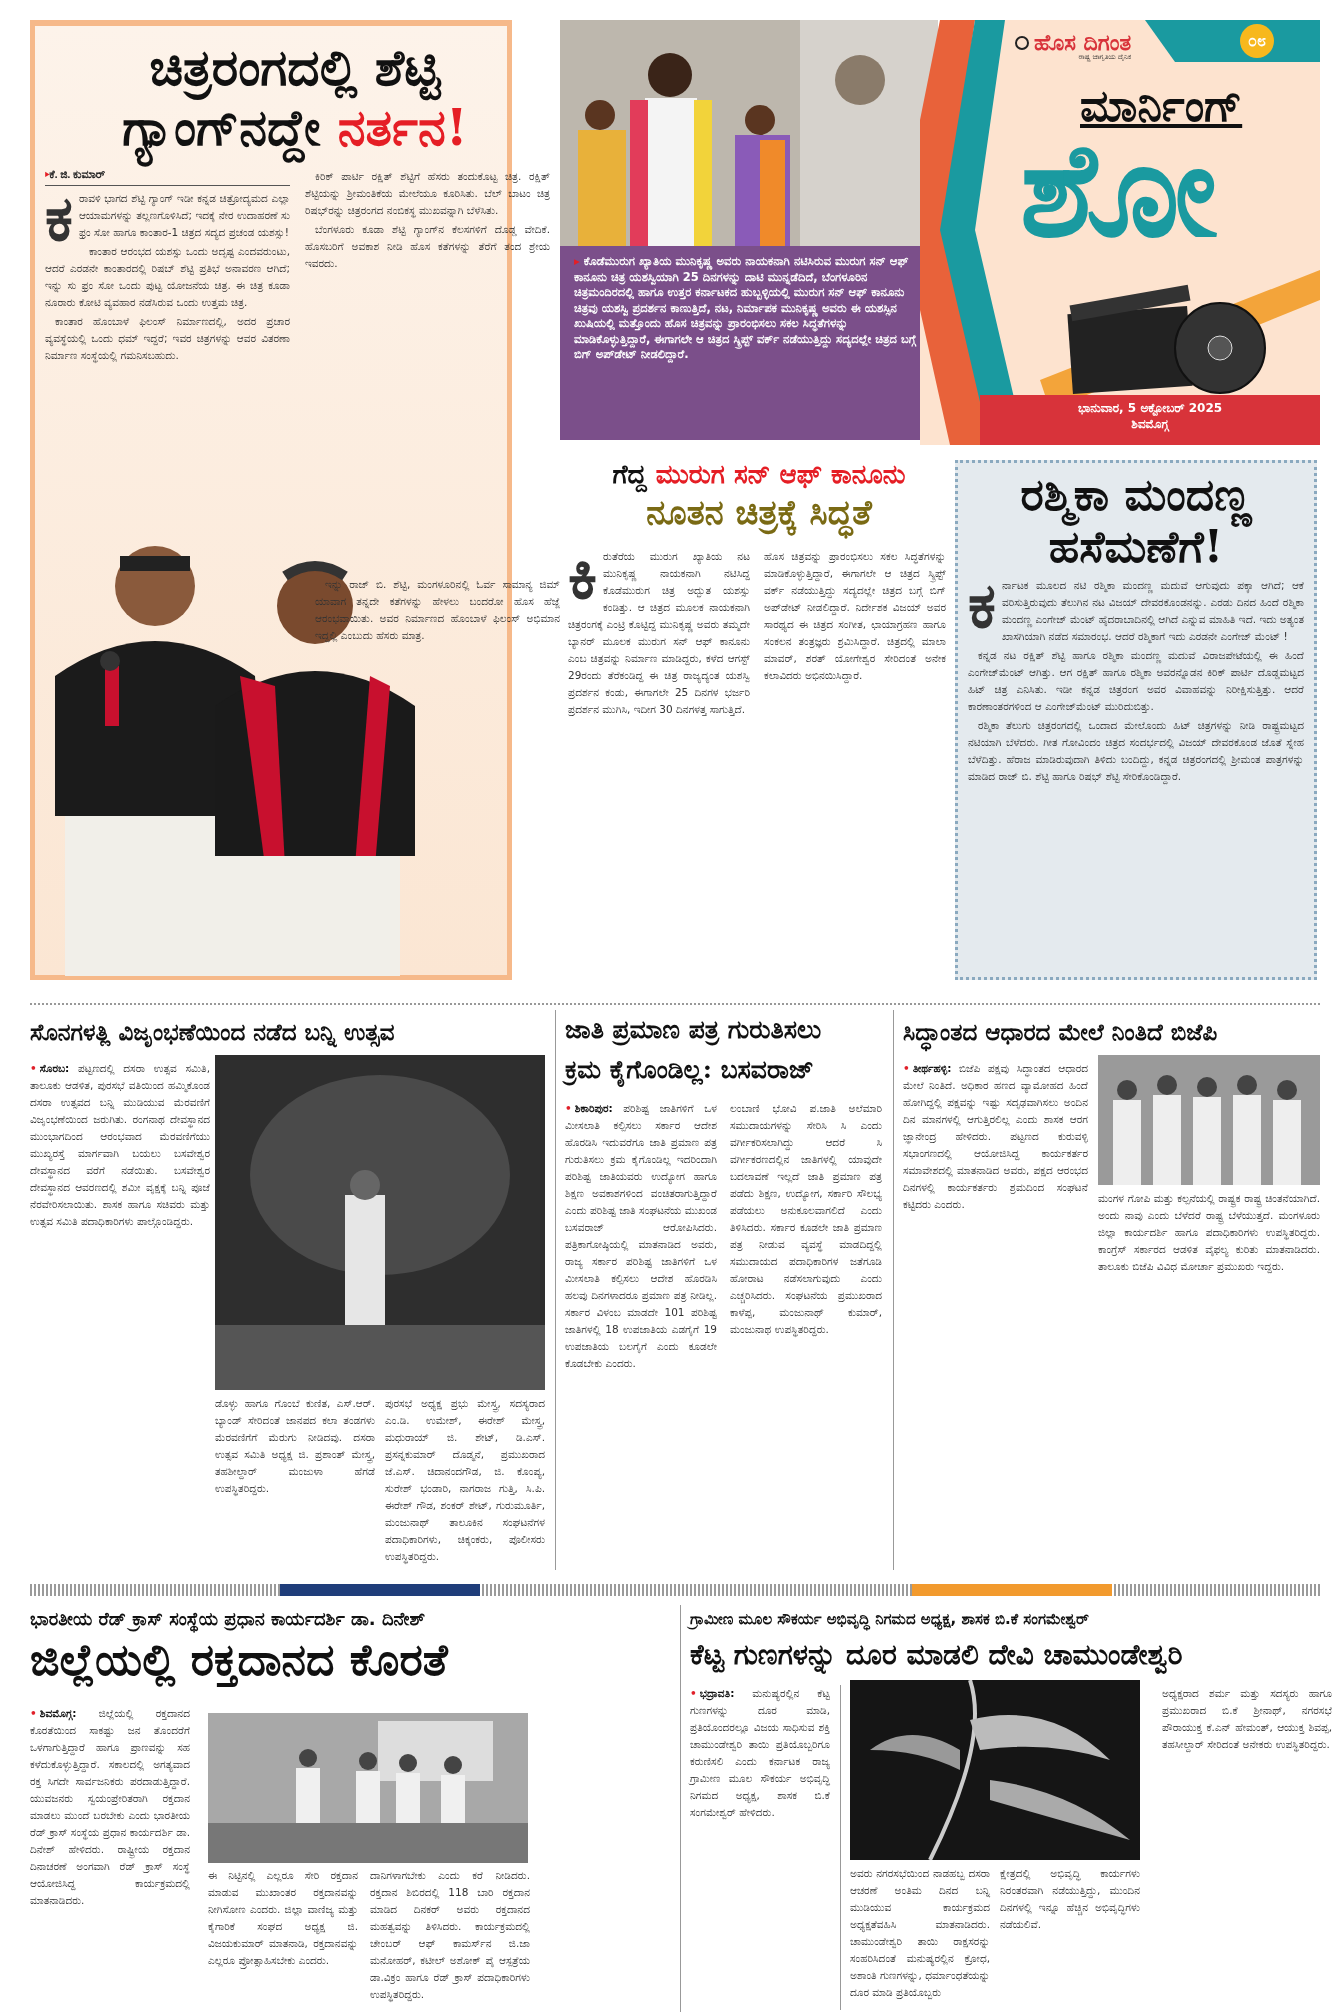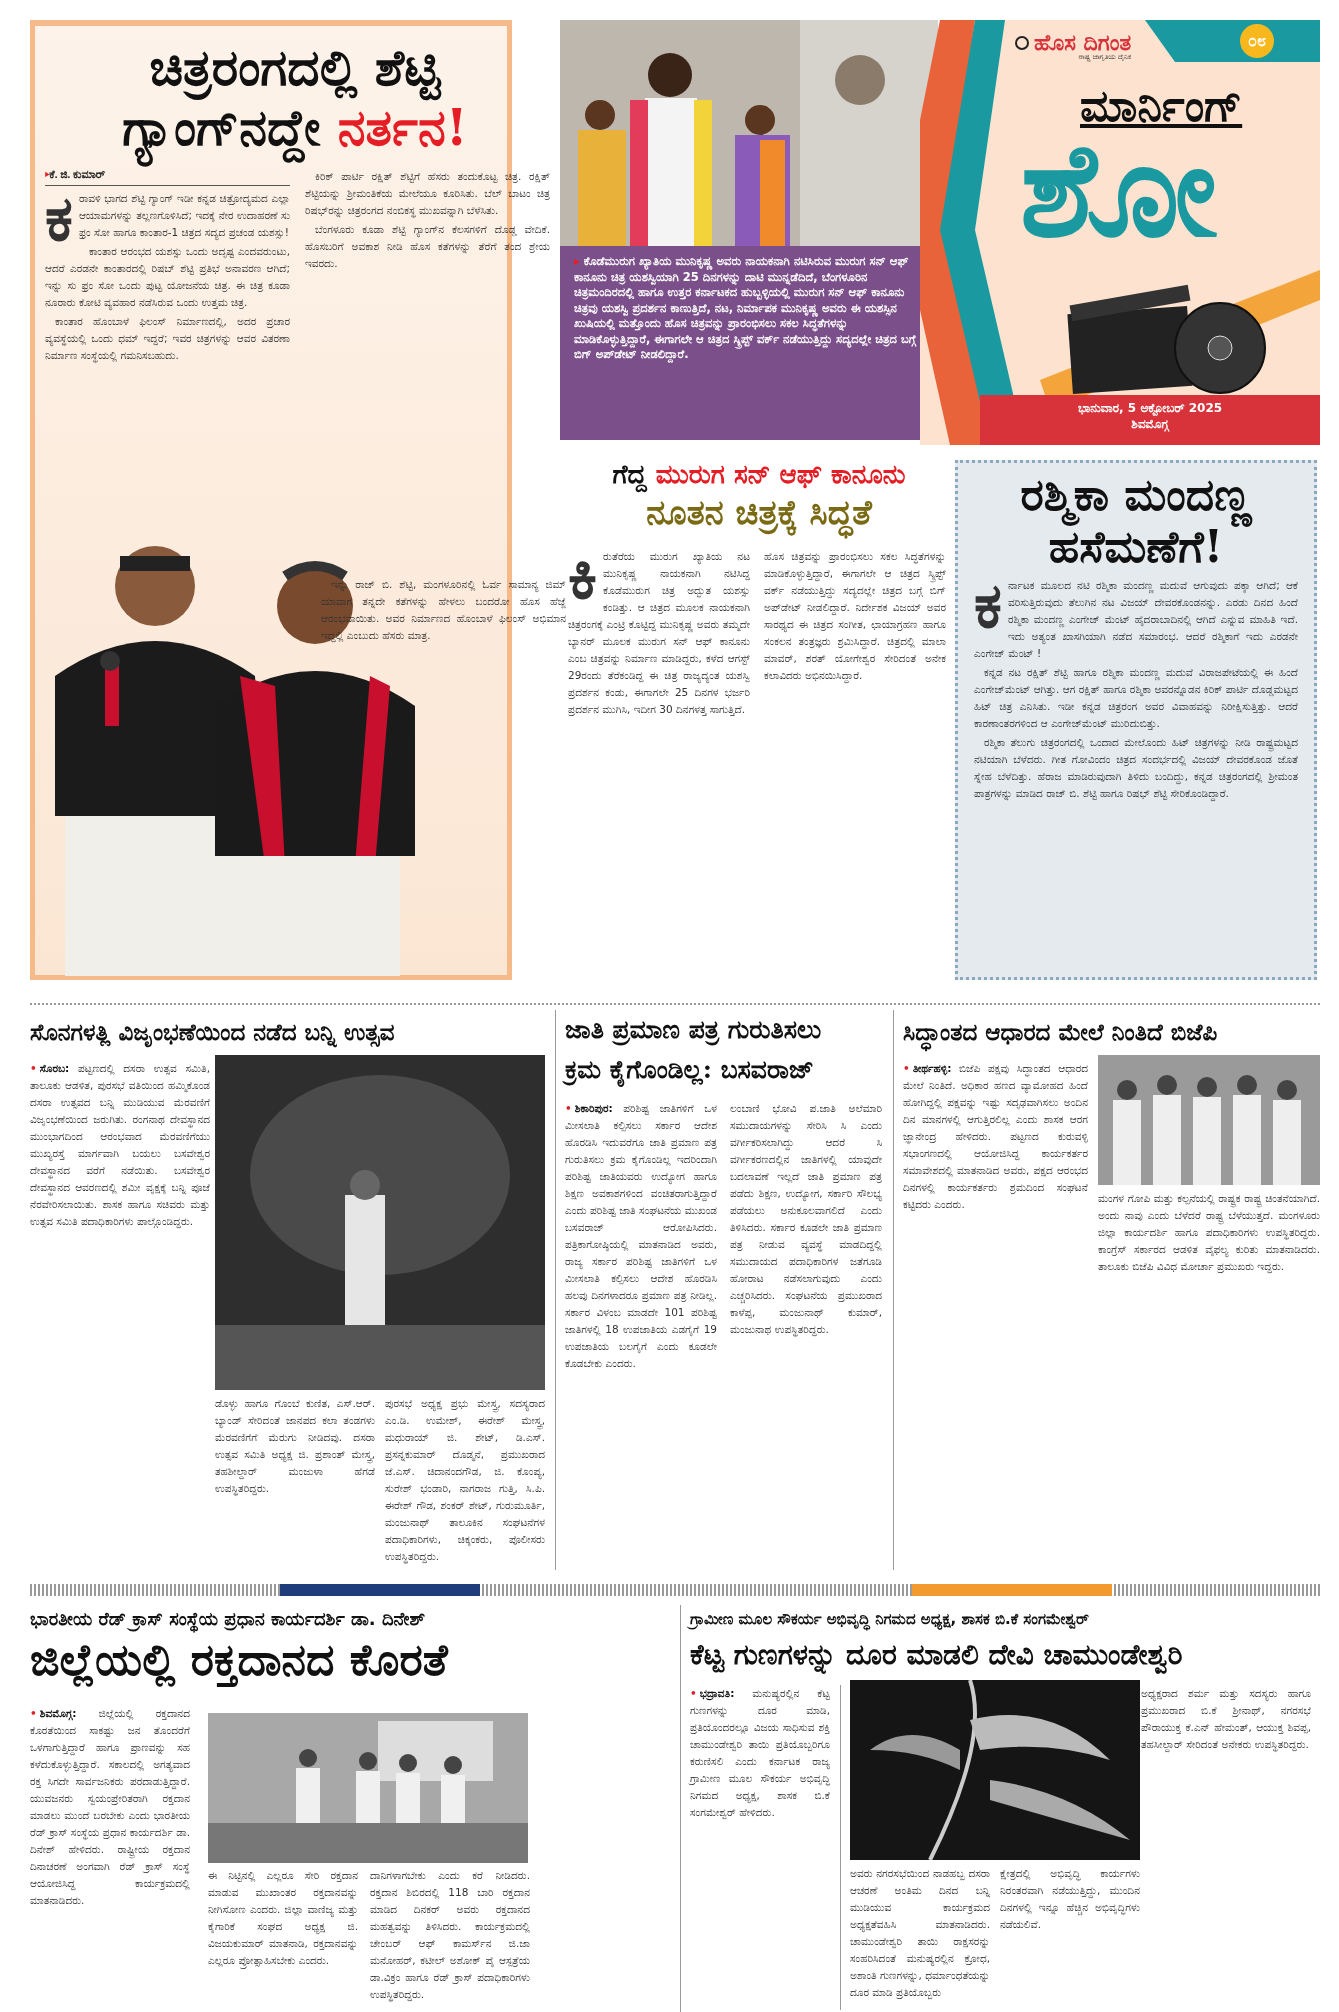--- a/index.html
+++ b/index.html
@@ -49,21 +49,21 @@
       <circle cx="75" cy="145" r="10" fill="#333"></circle>
 
       <circle cx="280" cy="90" r="38" fill="#7a4a2e"></circle>
       <path d="M250 60 Q280 40 310 60" stroke="#333" stroke-width="10" fill="none"></path>
       <path d="M180 190 Q280 120 380 190 L380 340 L180 340 Z" fill="#1a1a1a"></path>
       <path d="M205 160 L230 350 L250 350 L240 170 Z" fill="#c8102e"></path>
       <path d="M335 160 L320 350 L340 350 L355 170 Z" fill="#c8102e"></path>
       <rect x="205" y="340" width="160" height="120" fill="#f1efe9"></rect>
     </svg>
   </div>
-  <div class="abs col-text" style="left:286px;top:550px;width:245px;">
+  <div class="abs col-text" style="left:280px;top:550px;width:245px;">
     <p>ಇನ್ನು ರಾಜ್ ಬಿ. ಶೆಟ್ಟಿ, ಮಂಗಳೂರಿನಲ್ಲಿ ಓರ್ವ ಸಾಮಾನ್ಯ ಜಿಮ್ ಯಾವಾಗ ತನ್ನದೇ ಕತೆಗಳನ್ನು ಹೇಳಲು ಬಂದರೋ ಹೊಸ ಹೆಜ್ಜೆ ಆರಂಭವಾಯಿತು. ಅವರ ನಿರ್ಮಾಣದ ಹೊಂಬಾಳೆ ಫಿಲಂಸ್ ಅಭಿಮಾನ ಇದ್ದಲ್ಲಿ ಎಂಬುದು ಹೆಸರು ಮಾತ್ರ.</p>
   </div>
 </div>
 
 <div class="abs" style="left:560px;top:20px;width:378px;height:420px;">
   <div class="photo" style="left:0;top:0;width:378px;height:226px;background:#c9c4bd;">
     <svg width="378" height="226" viewBox="0 0 378 226">
       <rect width="378" height="226" fill="#bdb7ad"></rect>
       <rect x="240" y="0" width="138" height="226" fill="#d6d2cc"></rect>
       <circle cx="110" cy="55" r="22" fill="#3a2418"></circle>
@@ -120,21 +120,21 @@
   <div class="headline-k" style="font-size:34px;line-height:44px;text-align:center;color:#7a6a14;">ನೂತನ ಚಿತ್ರಕ್ಕೆ ಸಿದ್ಧತೆ</div>
   <div class="abs col-text" style="left:0;top:90px;width:182px;">
     <span class="dropcap">ಕಿ</span>
     <span>ರುತೆರೆಯ ಮುರುಗ ಖ್ಯಾತಿಯ ನಟ ಮುನಿಕೃಷ್ಣ ನಾಯಕನಾಗಿ ನಟಿಸಿದ್ದ ಕೊಡೆಮುರುಗ ಚಿತ್ರ ಅದ್ಭುತ ಯಶಸ್ಸು ಕಂಡಿತ್ತು. ಆ ಚಿತ್ರದ ಮೂಲಕ ನಾಯಕನಾಗಿ ಚಿತ್ರರಂಗಕ್ಕೆ ಎಂಟ್ರಿ ಕೊಟ್ಟಿದ್ದ ಮುನಿಕೃಷ್ಣ ಅವರು ತಮ್ಮದೇ ಬ್ಯಾನರ್ ಮೂಲಕ ಮುರುಗ ಸನ್ ಆಫ್ ಕಾನೂನು ಎಂಬ ಚಿತ್ರವನ್ನು ನಿರ್ಮಾಣ ಮಾಡಿದ್ದರು, ಕಳೆದ ಆಗಸ್ಟ್ 29ರಂದು ತೆರೆಕಂಡಿದ್ದ ಈ ಚಿತ್ರ ರಾಜ್ಯದ್ಯಂತ ಯಶಸ್ವಿ ಪ್ರದರ್ಶನ ಕಂಡು, ಈಗಾಗಲೇ 25 ದಿನಗಳ ಭರ್ಜರಿ ಪ್ರದರ್ಶನ ಮುಗಿಸಿ, ಇದೀಗ 30 ದಿನಗಳತ್ತ ಸಾಗುತ್ತಿದೆ.</span>
   </div>
   <div class="abs col-text" style="left:196px;top:90px;width:182px;">
     <span>ಹೊಸ ಚಿತ್ರವನ್ನು ಪ್ರಾರಂಭಿಸಲು ಸಕಲ ಸಿದ್ಧತೆಗಳನ್ನು ಮಾಡಿಕೊಳ್ಳುತ್ತಿದ್ದಾರೆ, ಈಗಾಗಲೇ ಆ ಚಿತ್ರದ ಸ್ಕ್ರಿಪ್ಟ್ ವರ್ಕ್ ನಡೆಯುತ್ತಿದ್ದು ಸದ್ಯದಲ್ಲೇ ಚಿತ್ರದ ಬಗ್ಗೆ ಬಿಗ್ ಅಪ್‌ಡೇಟ್ ನೀಡಲಿದ್ದಾರೆ. ನಿರ್ದೇಶಕ ವಿಜಯ್ ಅವರ ಸಾರಥ್ಯದ ಈ ಚಿತ್ರದ ಸಂಗೀತ, ಛಾಯಾಗ್ರಹಣ ಹಾಗೂ ಸಂಕಲನ ತಂತ್ರಜ್ಞರು ಶ್ರಮಿಸಿದ್ದಾರೆ. ಚಿತ್ರದಲ್ಲಿ ಮಾಲಾ ಮಾವರ್, ಶರತ್ ಯೋಗೇಶ್ವರ ಸೇರಿದಂತೆ ಅನೇಕ ಕಲಾವಿದರು ಅಭಿನಯಿಸಿದ್ದಾರೆ.</span>
   </div>
 </div>
 
-<div class="abs" style="left:955px;top:460px;width:362px;height:520px;background:#e4eaee;border:3px dotted #8aa9bf;padding:6px 16px;">
+<div class="abs" style="left:955px;top:460px;width:362px;height:520px;background:#e4eaee;border:3px dotted #8aa9bf;padding:6px 10px;">
   <div class="headline-k" style="font-size:44px;line-height:52px;text-align:center;">
     <div>ರಶ್ಮಿಕಾ ಮಂದಣ್ಣ</div>
     <div>ಹಸೆಮಣೆಗೆ!</div>
   </div>
   <div class="col-text" style="margin-top:4px;">
     <span class="dropcap">ಕ</span>
     <p style="text-indent:0">ರ್ನಾಟಕ ಮೂಲದ ನಟಿ ರಶ್ಮಿಕಾ ಮಂದಣ್ಣ ಮದುವೆ ಆಗುವುದು ಪಕ್ಕಾ ಆಗಿದೆ; ಆಕೆ ವರಿಸುತ್ತಿರುವುದು ತೆಲುಗಿನ ನಟ ವಿಜಯ್ ದೇವರಕೊಂಡನನ್ನು. ಎರಡು ದಿನದ ಹಿಂದೆ ರಶ್ಮಿಕಾ ಮಂದಣ್ಣ ಎಂಗೇಜ್ ಮೆಂಟ್ ಹೈದರಾಬಾದಿನಲ್ಲಿ ಆಗಿದೆ ಎನ್ನುವ ಮಾಹಿತಿ ಇದೆ. ಇದು ಅತ್ಯಂತ ಖಾಸಗಿಯಾಗಿ ನಡೆದ ಸಮಾರಂಭ. ಆದರೆ ರಶ್ಮಿಕಾಗೆ ಇದು ಎರಡನೇ ಎಂಗೇಜ್ ಮೆಂಟ್ !</p>
     <p>ಕನ್ನಡ ನಟ ರಕ್ಷಿತ್ ಶೆಟ್ಟಿ ಹಾಗೂ ರಶ್ಮಿಕಾ ಮಂದಣ್ಣ ಮದುವೆ ವಿರಾಜಪೇಟೆಯಲ್ಲಿ ಈ ಹಿಂದೆ ಎಂಗೇಜ್‌ಮೆಂಟ್ ಆಗಿತ್ತು. ಆಗ ರಕ್ಷಿತ್ ಹಾಗೂ ರಶ್ಮಿಕಾ ಅವರನ್ನೊಡನ ಕಿರಿಕ್ ಪಾರ್ಟಿ ದೊಡ್ಡಮಟ್ಟದ ಹಿಟ್ ಚಿತ್ರ ಎನಿಸಿತು. ಇಡೀ ಕನ್ನಡ ಚಿತ್ರರಂಗ ಅವರ ವಿವಾಹವನ್ನು ನಿರೀಕ್ಷಿಸುತ್ತಿತ್ತು. ಆದರೆ ಕಾರಣಾಂತರಗಳಿಂದ ಆ ಎಂಗೇಜ್‌ಮೆಂಟ್ ಮುರಿದುಬಿತ್ತು.</p>
     <p>ರಶ್ಮಿಕಾ ತೆಲುಗು ಚಿತ್ರರಂಗದಲ್ಲಿ ಒಂದಾದ ಮೇಲೊಂದು ಹಿಟ್ ಚಿತ್ರಗಳನ್ನು ನೀಡಿ ರಾಷ್ಟ್ರಮಟ್ಟದ ನಟಿಯಾಗಿ ಬೆಳೆದರು. ಗೀತ ಗೋವಿಂದಂ ಚಿತ್ರದ ಸಂದರ್ಭದಲ್ಲಿ ವಿಜಯ್ ದೇವರಕೊಂಡ ಜೊತೆ ಸ್ನೇಹ ಬೆಳೆದಿತ್ತು. ಹೆರಾಜ ಮಾಡಿರುವುದಾಗಿ ತಿಳಿದು ಬಂದಿದ್ದು, ಕನ್ನಡ ಚಿತ್ರರಂಗದಲ್ಲಿ ಶ್ರೀಮಂತ ಪಾತ್ರಗಳನ್ನು ಮಾಡಿದ ರಾಜ್ ಬಿ. ಶೆಟ್ಟಿ ಹಾಗೂ ರಿಷಭ್ ಶೆಟ್ಟಿ ಸೇರಿಕೊಂಡಿದ್ದಾರೆ.</p>
   </div>
@@ -261,16 +261,16 @@
         <rect width="290" height="180" fill="#151515"></rect>
         <path d="M80 180 Q140 60 120 0" stroke="#ccc" stroke-width="4" fill="none"></path>
         <path d="M120 40 Q200 20 260 80 Q200 60 130 70 Z" fill="#bbb"></path>
         <path d="M110 70 Q60 40 20 70 Q70 70 110 90 Z" fill="#999"></path>
         <path d="M140 100 Q220 110 280 160 Q210 140 140 120 Z" fill="#aaa"></path>
       </svg>
   </div>
   <div class="abs col-text" style="left:310px;top:260px;width:140px;">
     <span>ಕ್ಷೇತ್ರದಲ್ಲಿ ಅಭಿವೃದ್ಧಿ ಕಾರ್ಯಗಳು ನಿರಂತರವಾಗಿ ನಡೆಯುತ್ತಿದ್ದು, ಮುಂದಿನ ದಿನಗಳಲ್ಲಿ ಇನ್ನೂ ಹೆಚ್ಚಿನ ಅಭಿವೃದ್ಧಿಗಳು ನಡೆಯಲಿವೆ.</span>
   </div>
-  <div class="abs col-text" style="left:451px;top:80px;width:170px;">
+  <div class="abs col-text" style="left:472px;top:80px;width:170px;">
     <span>ಅಧ್ಯಕ್ಷರಾದ ಶರ್ಮ ಮತ್ತು ಸದಸ್ಯರು ಹಾಗೂ ಪ್ರಮುಖರಾದ ಬಿ.ಕೆ ಶ್ರೀನಾಥ್, ನಗರಸಭೆ ಪೌರಾಯುಕ್ತ ಕೆ.ಎನ್ ಹೇಮಂತ್, ಆಯುಕ್ತ ಶಿವಪ್ಪ, ತಹಸೀಲ್ದಾರ್ ಸೇರಿದಂತೆ ಅನೇಕರು ಉಪಸ್ಥಿತರಿದ್ದರು.</span>
   </div>
 </div>
 
 </body></html>

